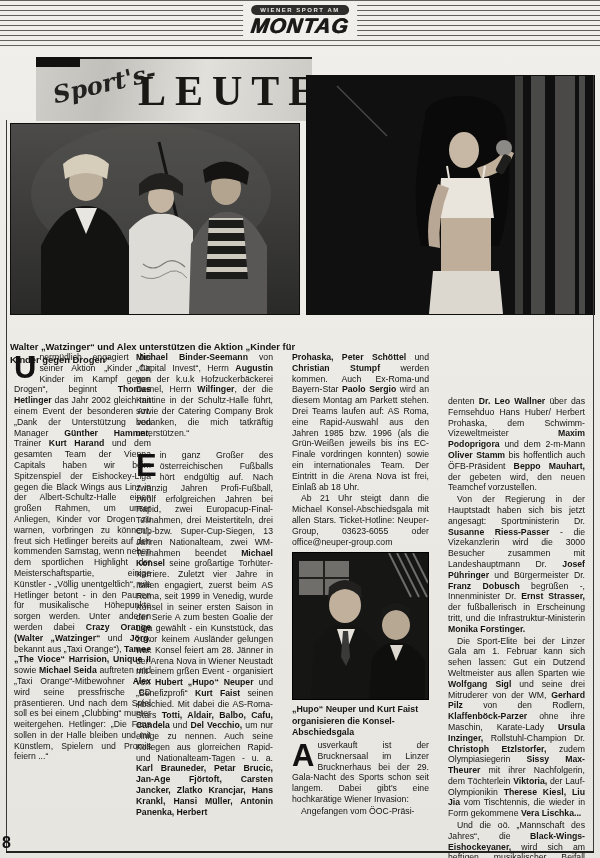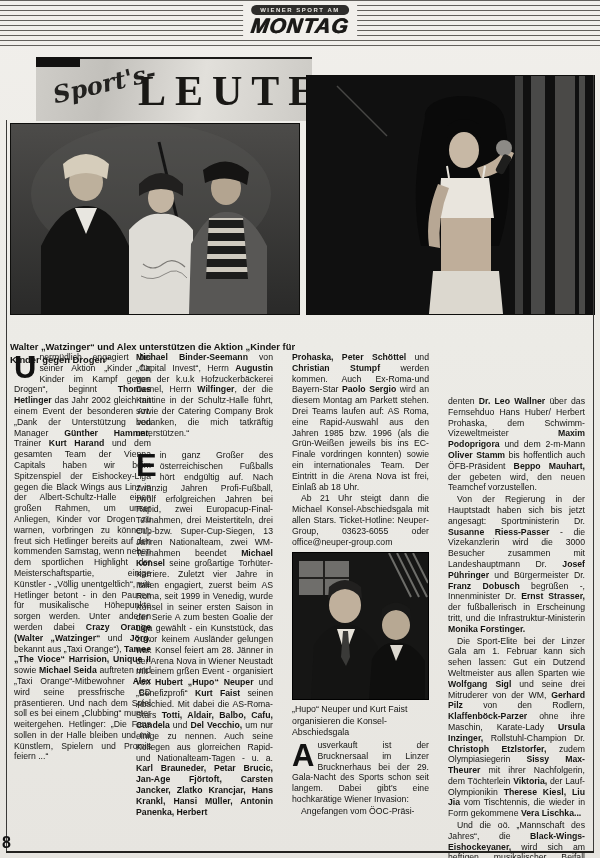--- a/index.html
+++ b/index.html
@@ -40,21 +40,21 @@
   .col{position:absolute;top:352px;width:137px;height:505px;overflow:hidden;
        text-align:justify;font-size:8.7px;line-height:10.8px;color:#141412;}
   .col-1{left:14px;} .col-2{left:136px;} .col-3{left:292px;} .col-4{left:448px;margin-top:44px;}
   .col p{margin:0;}
   .col p.ind{text-indent:9px;margin-top:1px;}
   .col p.art{margin-top:12px;}
   .dropcap{float:left;font-weight:bold;font-size:31px;line-height:27px;margin:2px 3px 0 0;color:#111;}
 
   figure.inline-photo{margin:5px 0 0;padding:0;width:135px;height:146px;background:#111;
                       border:1px solid #000;overflow:hidden;}
-  .inline-caption{font-weight:normal;font-size:8.8px;line-height:11.2px;margin:4px 0 2px;text-align:left;}
+  .inline-caption{font-weight:bold;font-size:8.8px;line-height:11.2px;margin:4px 0 2px;text-align:left;}
 
   
   .rule-left{position:absolute;left:6px;top:120px;width:1px;height:733px;background:#3a3937;}
   .rule-right{position:absolute;left:593px;top:75px;width:1px;height:778px;background:#3a3937;}
   .rule-bottom{position:absolute;left:6px;top:851px;width:588px;height:2px;background:#23221f;}
   .page-number{position:absolute;left:2px;top:834px;font-weight:bold;font-size:16px;color:#111;}
 </style>
 </head>
 <body>
 

